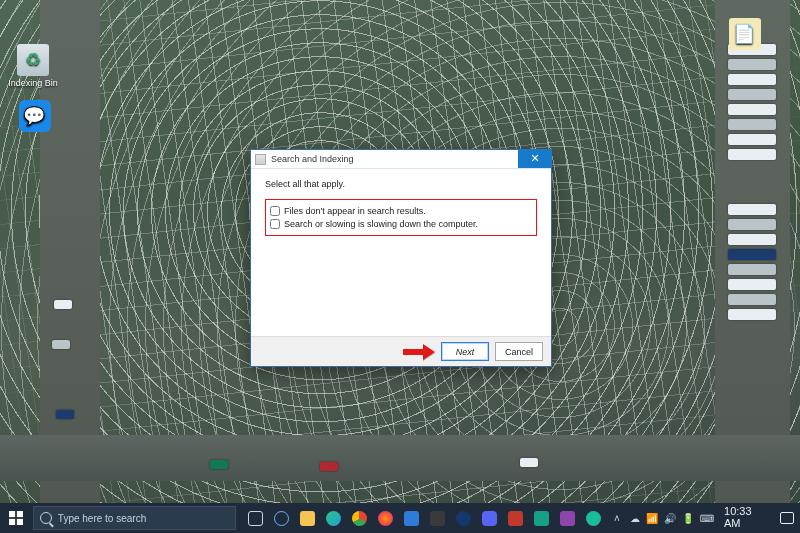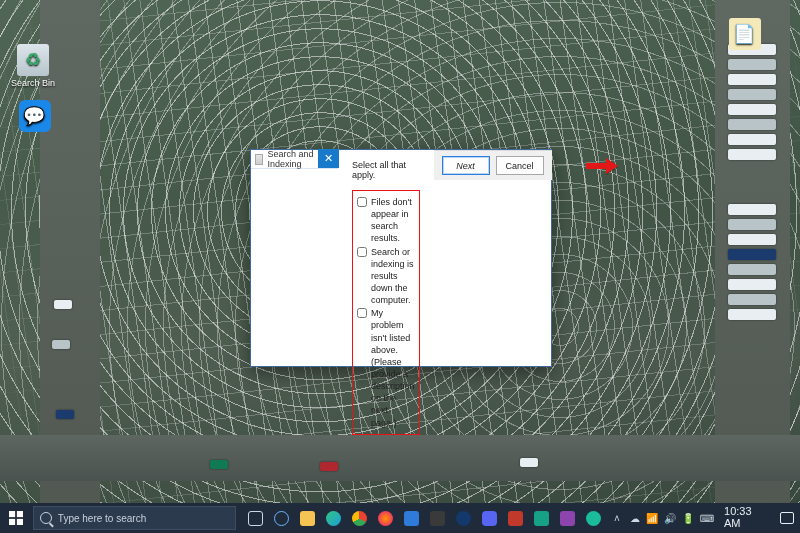--- a/index.html
+++ b/index.html
@@ -45,21 +45,21 @@
   .di-recycle .glyph{ background:linear-gradient(#dce5ea,#b8c5cc); color:#3a6; }
   .di-app { top:100px; left:8px; }
   .di-app .glyph{ background:#1a88e8; color:#fff; border-radius:6px; }
   .di-right { top:18px; right:28px; }
   .di-right .glyph{ background:#f4e9b8; color:#b58f00; }
 
   
   .dialog {
     position:absolute; left:250px; top:149px; width:302px; height:218px;
     background:#fff; border:1px solid #3e6aa0; box-shadow:0 6px 18px rgba(0,0,0,.45);
-    display:flex; flex-direction:row;
+    display:flex; flex-direction:column;
   }
   .titlebar {
     height:19px; background:#fff; border-bottom:1px solid #d7e6f4;
     display:flex; align-items:center; font-size:9px; color:#333; padding-left:4px;
   }
   .titlebar .winicon { width:11px; height:11px; margin-right:5px;
     background:linear-gradient(#e5e5e5,#cfcfcf); border:1px solid #aaa; }
   .titlebar .spacer { flex:1; }
   .titlebar .close {
     width:34px; height:19px; background:#1979ca; color:#fff;
@@ -151,21 +151,21 @@
     <div class="car white"></div>
   <div class="car"></div>
     <div class="car silver"></div>
     <div class="car white"></div>
   <div class="car silver"></div>
     <div class="car white"></div>
 </div>
 
 <div class="desktop-icon di-recycle">
   <div class="glyph">♻</div>
-  <div>Search Bin</div>
+  <div>Indexing Bin</div>
 </div>
 <div class="desktop-icon di-app">
   <div class="glyph">💬</div>
 </div>
 <div class="desktop-icon di-right">
   <div class="glyph">📄</div>
 </div>
 
 <div class="dialog">
   <div class="titlebar">
@@ -178,25 +178,21 @@
   </div>
   <div class="dialog-body">
     <div class="subheading">Select all that apply.</div>
     <div class="redbox">
       <label class="opt">
         <input type="checkbox" style="">
         <span>Files don't appear in search results.</span>
       </label>
       <label class="opt">
         <input type="checkbox" style="">
-        <span>Search or indexing is results down the computer.</span>
-      </label>
-      <label class="opt">
-        <input type="checkbox" style="">
-        <span>My problem isn't listed above. (Please provide a description on the next page.)</span>
+        <span>Search or slowing is slowing down the computer.</span>
       </label>
     </div>
   </div>
   <div class="dialog-footer">
     <div class="arrow">
       <div class="shaft"></div>
         <div class="head"></div>
     </div>
     <button class="btn primary">Next</button>
     <button class="btn">Cancel</button>

